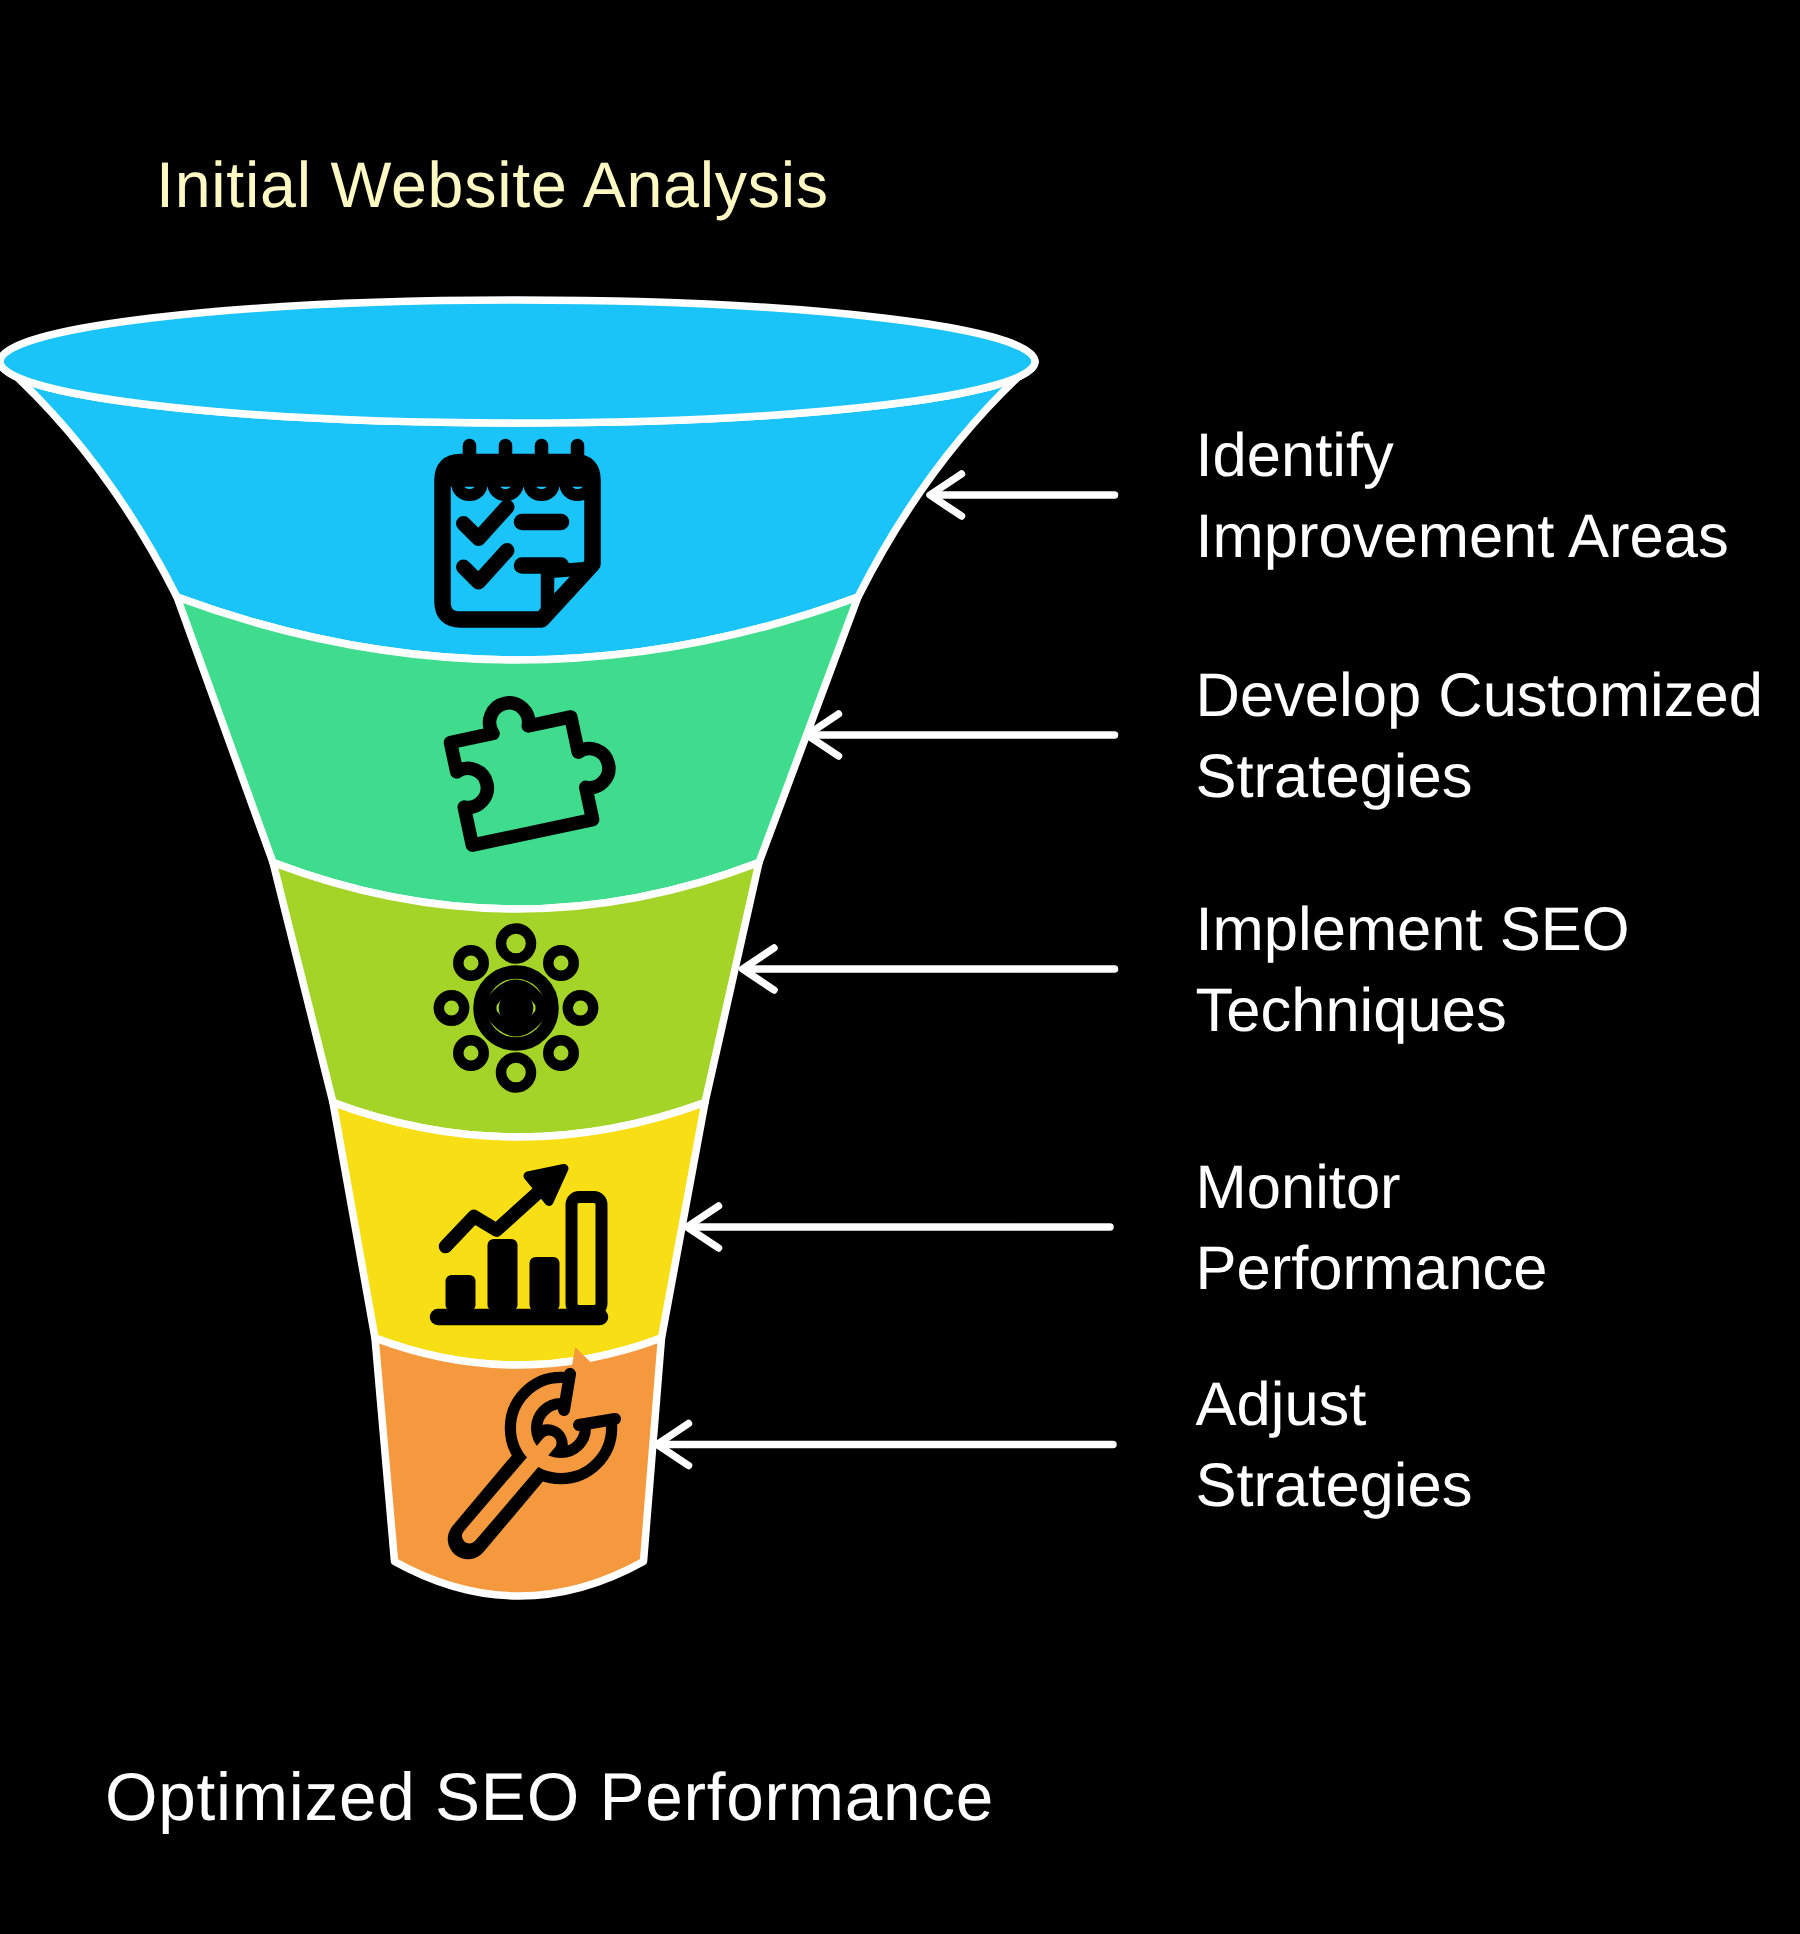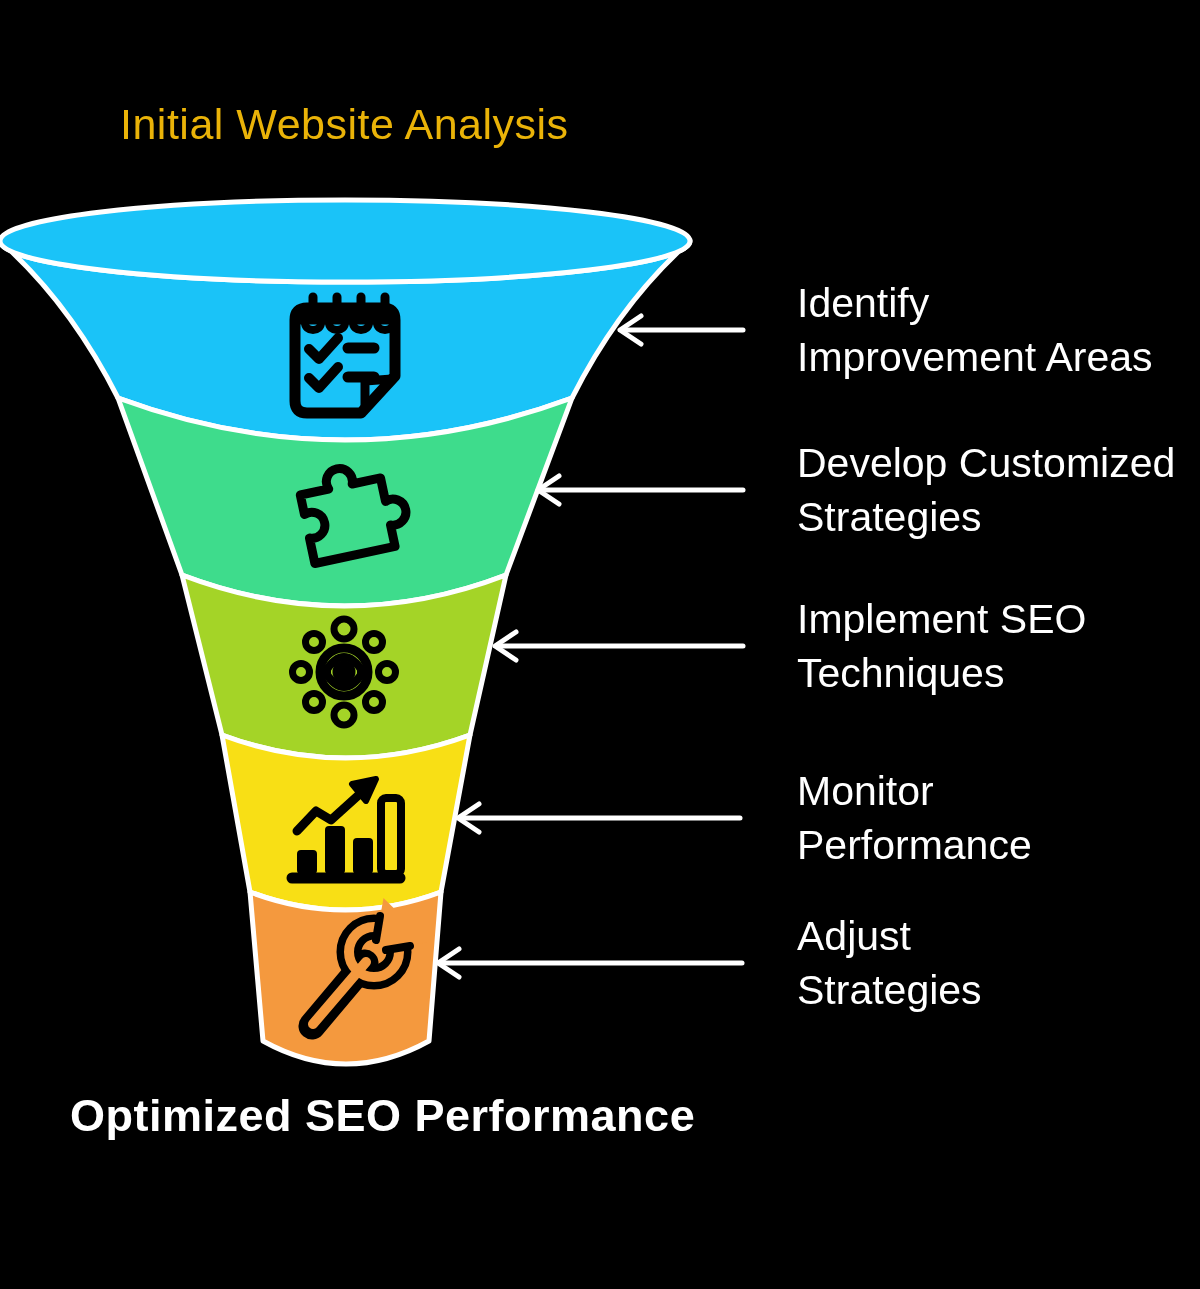--- a/index.html
+++ b/index.html
@@ -5,27 +5,27 @@
   html,body{margin:0;padding:0;}
   body{
     width:1200px;height:1289px;
     background:#000;
     position:relative;
     overflow:hidden;
     font-family:"Liberation Sans", sans-serif;
   }
   .stage-canvas{position:absolute;left:0;top:0;}
   .title{
-    position:absolute;left:120px;top:100px;
-    color:#eab308;font-size:43px;font-weight:400;letter-spacing:0.5px;
+    position:absolute;left:104px;top:100px;
+    color:#fef9c3;font-size:43px;font-weight:400;letter-spacing:0.5px;
     white-space:nowrap;
   }
   .footer{
-    position:absolute;left:70px;top:1090px;
-    color:#fff;font-size:45px;font-weight:700;letter-spacing:0.5px;
+    position:absolute;left:70px;top:1172px;
+    color:#fff;font-size:45px;font-weight:400;letter-spacing:0.5px;
     white-space:nowrap;
   }
   .stage-label{
     position:absolute;left:797px;width:410px;
     color:#fff;font-size:41px;font-weight:400;line-height:54px;
     white-space:nowrap;
   }
   .stage-label div{white-space:nowrap;}
   .lbl-1{top:276px;}
   .lbl-2{top:436px;}

